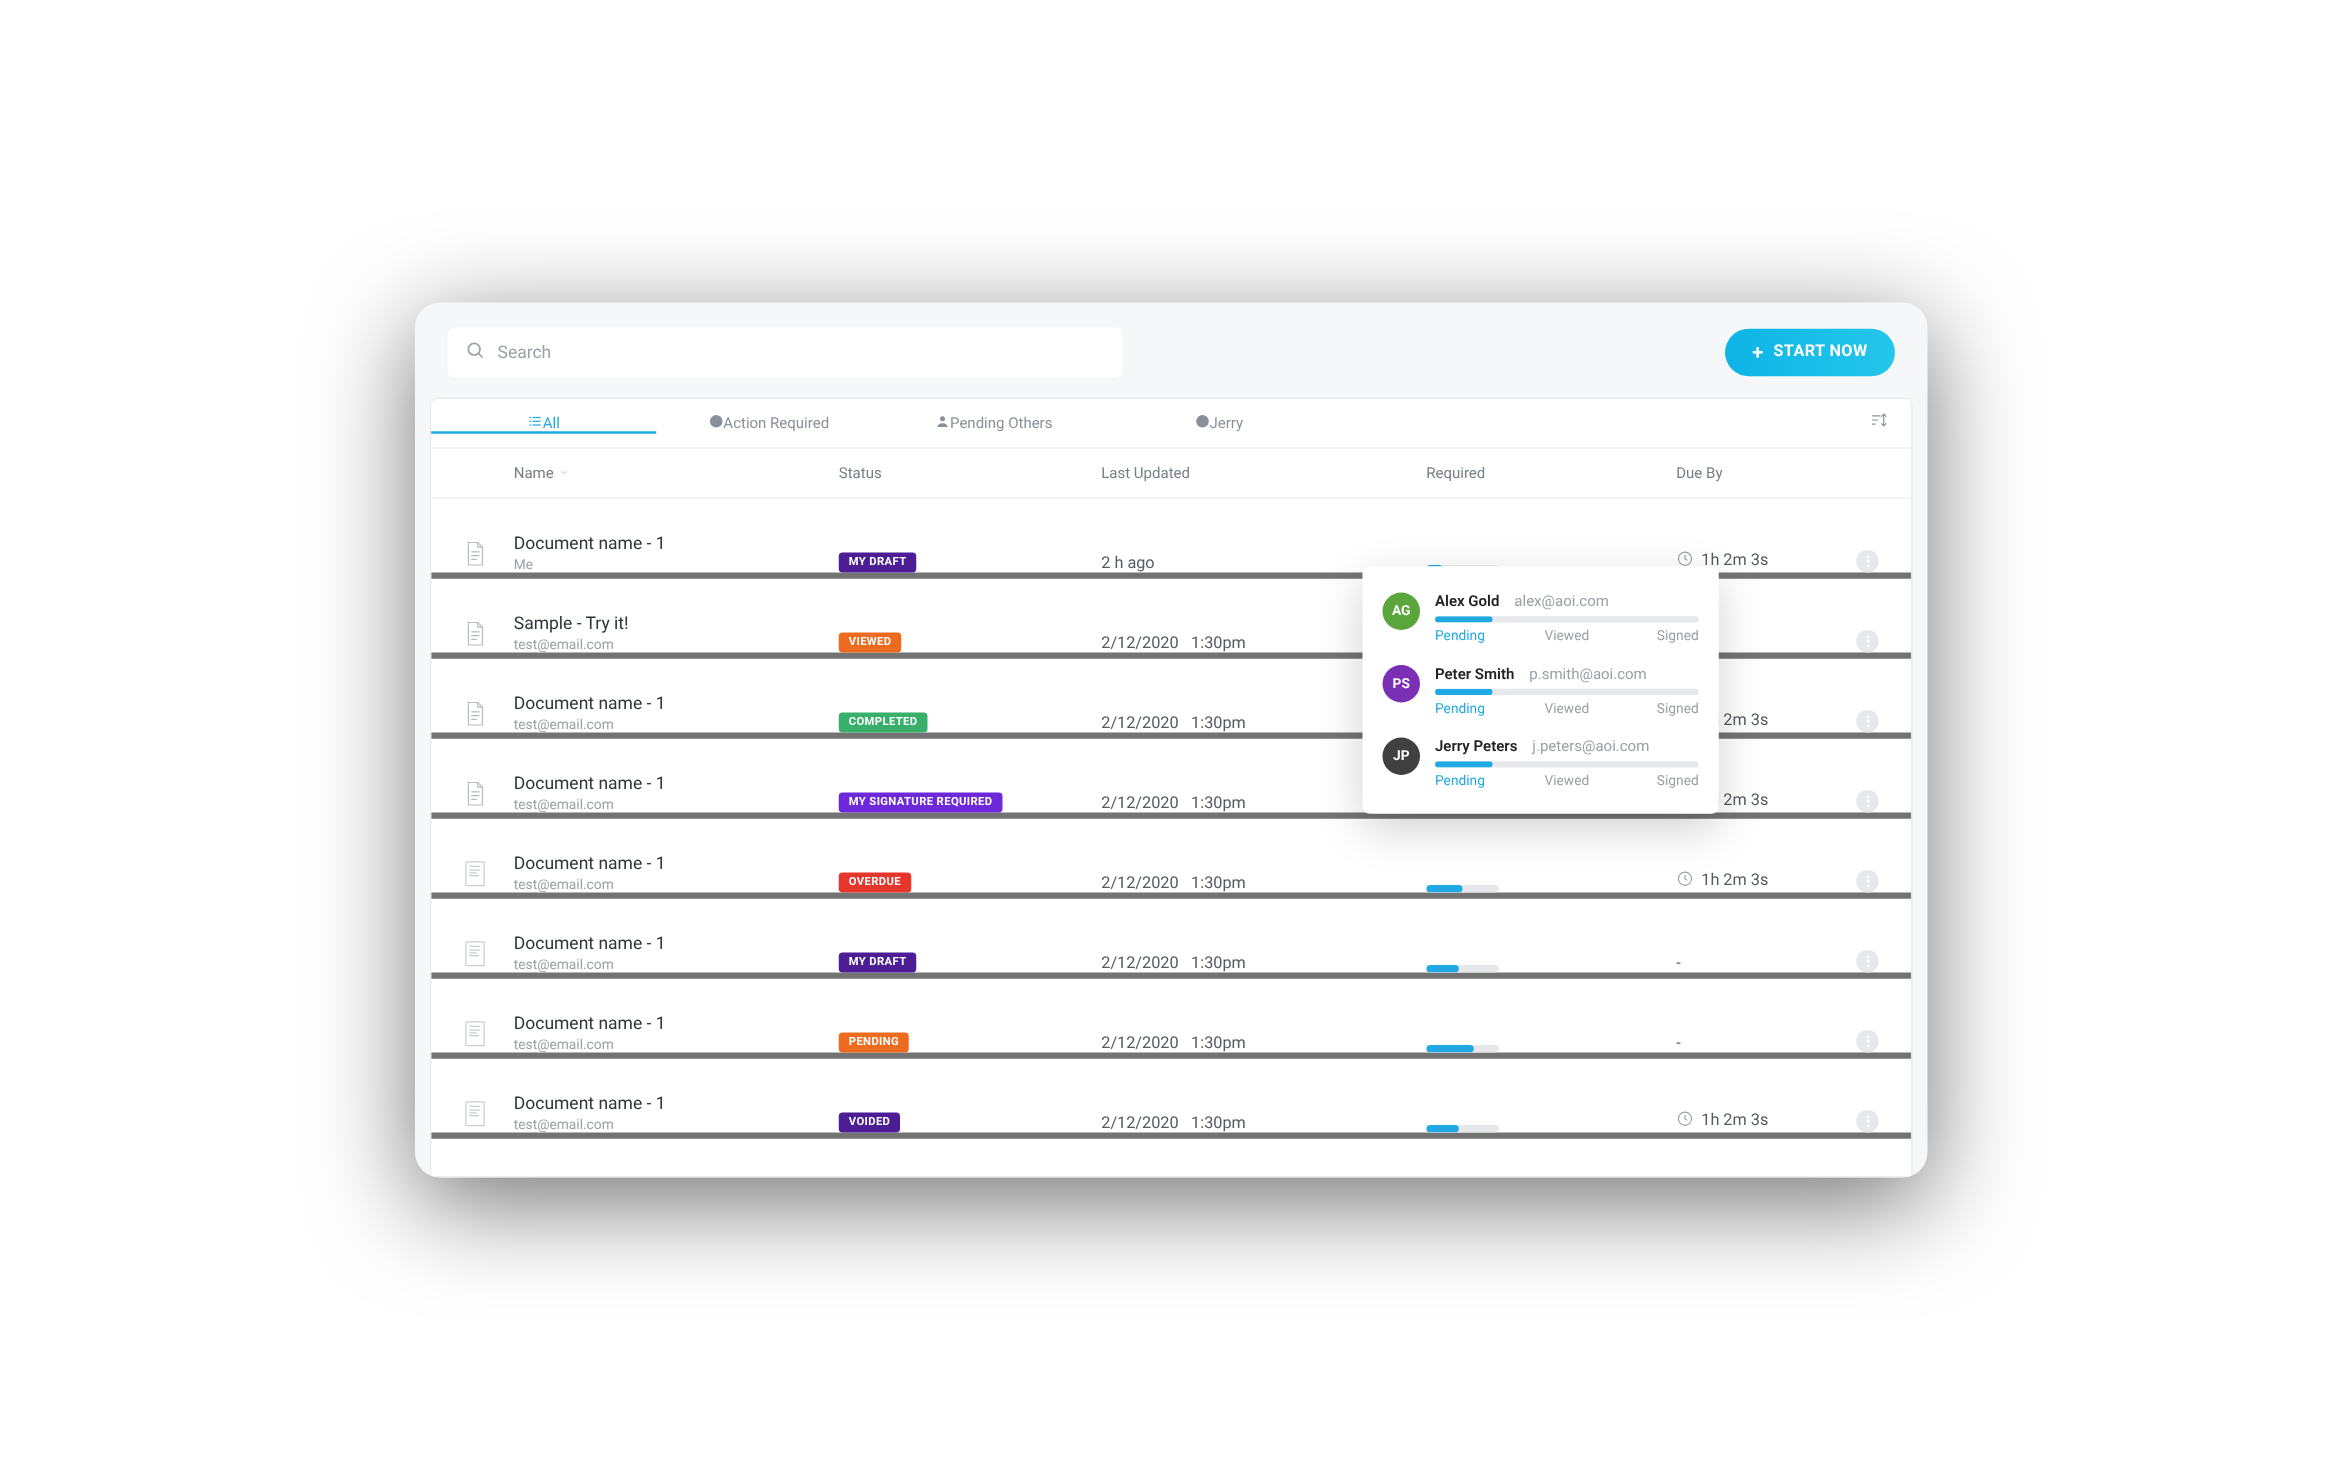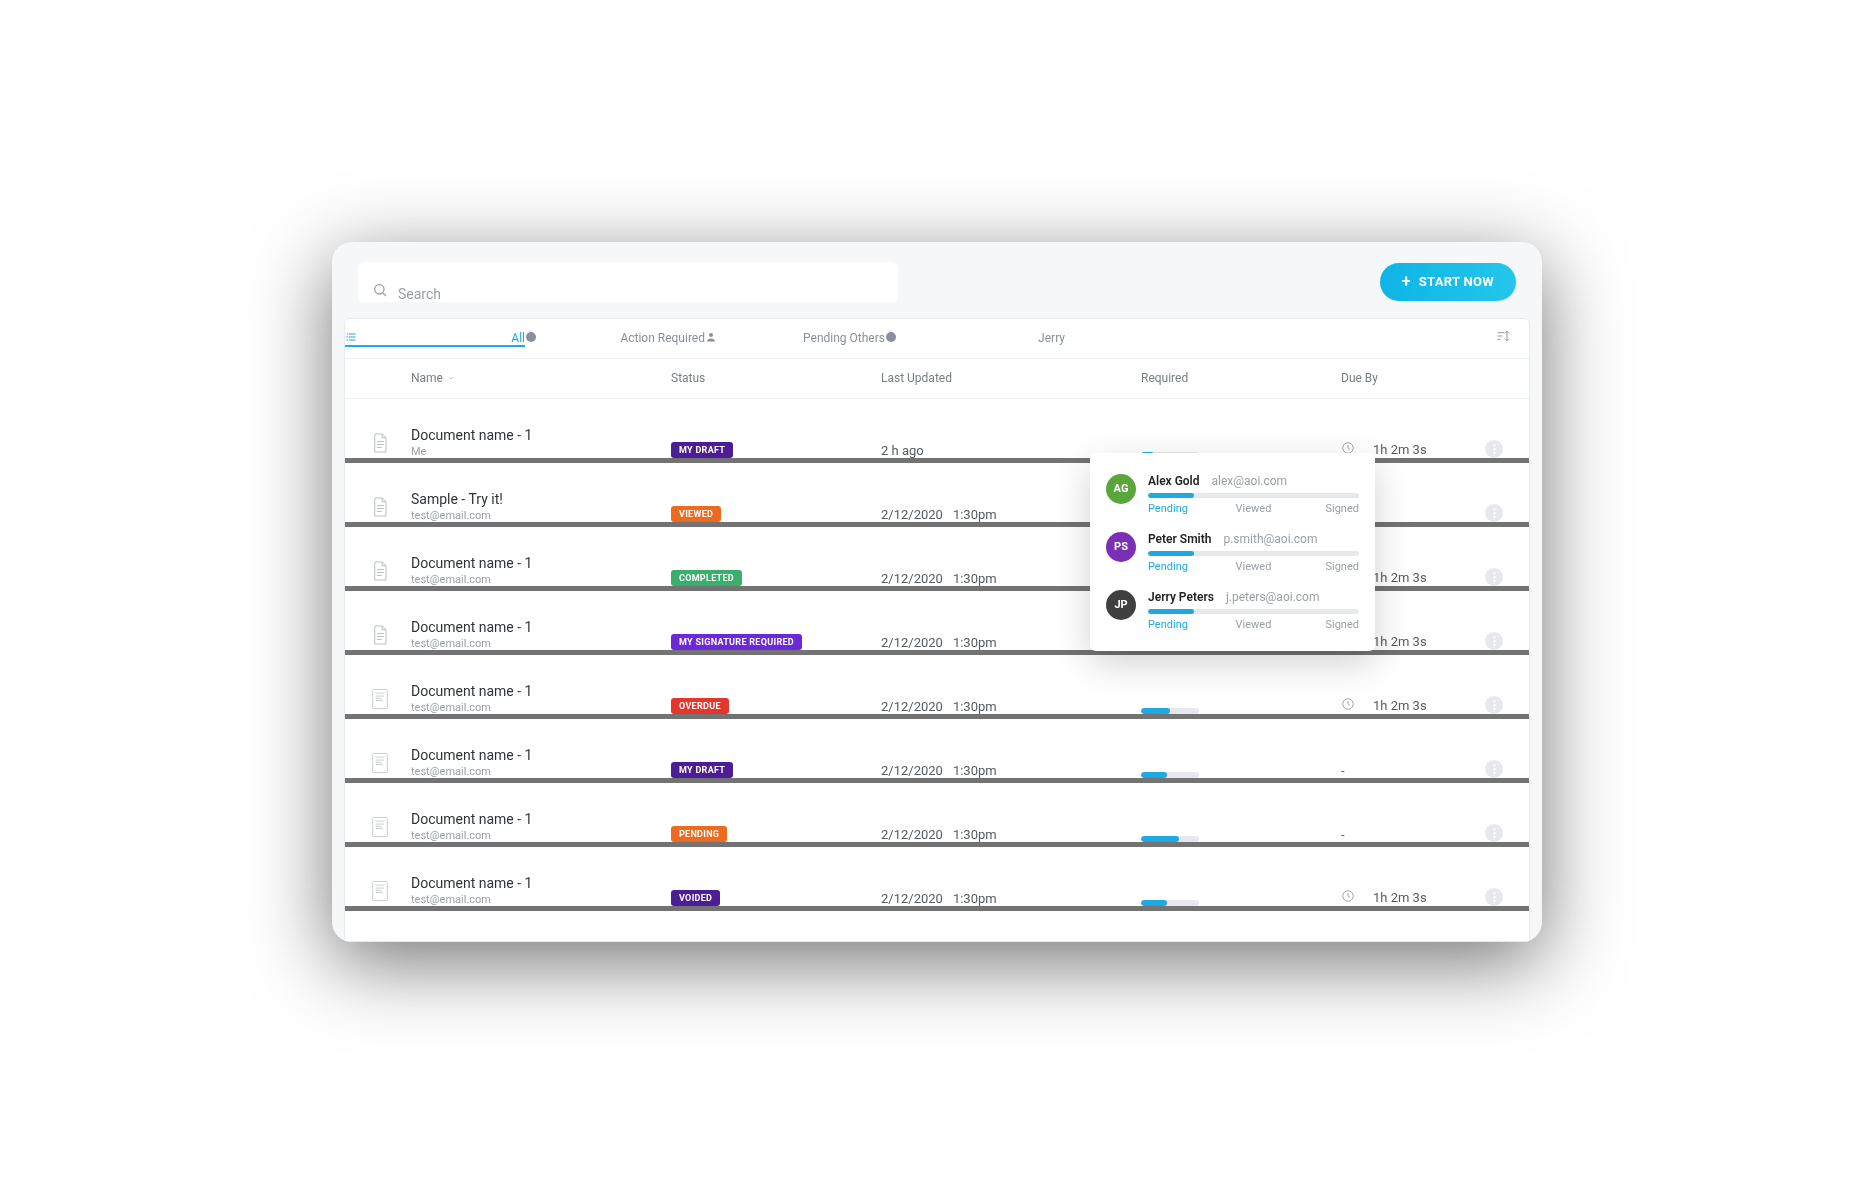--- a/index.html
+++ b/index.html
@@ -1,28 +1,28 @@
 <!DOCTYPE html>
 <html><head>
 <meta charset="utf-8">
 <style>
 *{box-sizing:border-box;margin:0;padding:0;font-family:-apple-system,BlinkMacSystemFont,"Segoe UI",Roboto,sans-serif}
 body{background:#fff;display:flex;align-items:center;justify-content:center;min-height:1183px}
 .card{width:1210px;height:700px;background:#f6f7f8;border-radius:20px;box-shadow:0 20px 80px rgba(0,0,0,.55);position:relative;overflow:hidden}
 .topbar{display:flex;align-items:center;padding:20px 26px 16px;gap:20px}
-.search{flex:0 0 540px;height:40px;background:#fff;border-radius:6px;display:flex;align-items:flex-end;padding:0 14px;color:#9aa0a6}
+.search{flex:0 0 540px;height:40px;background:#fff;border-radius:6px;display:flex;align-items:center;padding:0 14px;color:#9aa0a6}
 .search svg{width:16px;height:16px;stroke:#9aa0a6;fill:none;stroke-width:2}
 .search input{border:0;outline:0;margin-left:10px;font-size:14px;color:#333;flex:1;background:transparent}
 .search input::placeholder{color:#9aa0a6}
 .spacer{flex:1}
 .start{height:38px;padding:0 22px;border:0;border-radius:20px;background:linear-gradient(90deg,#0db4e6,#25c6ea);color:#fff;font-weight:700;font-size:13px;letter-spacing:.3px;display:flex;align-items:center;gap:8px;cursor:pointer}
 .start .plus{font-size:16px;font-weight:700}
 .panel{margin:0 12px;background:#fff;border:1px solid #e8eaed;border-radius:6px 6px 0 0;height:calc(100% - 76px)}
 .tabs{display:flex;align-items:center;height:40px;border-bottom:1px solid #eceef0;position:relative}
-.tab{flex:0 0 auto;width:180px;display:flex;align-items:center;justify-content:space-between;gap:0;font-size:12px;color:#8a9099;cursor:pointer}
+.tab{flex:0 0 auto;width:180px;display:flex;align-items:center;justify-content:center;gap:0;font-size:12px;color:#8a9099;cursor:pointer}
 .tab svg{width:12px;height:12px;fill:#8a9099}
 .tab.active{color:#1fa9e3}
 .tab.active svg{fill:#1fa9e3}
 .tab.active::after{content:"";position:absolute;bottom:-1px;left:0;width:180px;height:2px;background:#1fa9e3}
 .tab:first-child{position:relative}
 .sort{margin-left:auto;margin-right:18px;color:#8a9099;cursor:pointer}
 .sort svg{width:16px;height:16px;stroke:#8a9099;fill:none;stroke-width:1.4}
 .head{display:flex;align-items:center;height:40px;padding:0 26px;border-bottom:1px solid #eceef0;font-size:12px;color:#777e86}
 .col-icon{width:40px}
 .col-name{width:260px;display:flex;align-items:center;gap:4px}
@@ -45,21 +45,21 @@
 .b-completed{background:#38b06c}
 .b-sig{background:#6d28d9}
 .b-overdue{background:#e6352b}
 .b-pending{background:#ec6b1f}
 .b-voided{background:#4c1d95}
 .upd{width:260px;font-size:13px;color:#555b62}
 .upd .t{margin-left:10px;color:#555b62}
 .prog{width:200px}
 .bar{width:58px;height:6px;background:#e6e8eb;border-radius:3px;overflow:hidden}
 .bar i{display:block;height:100%;background:#1fa9e3;border-radius:3px}
-.due{flex:1;display:flex;align-items:center;gap:18px;font-size:13px;color:#555b62}
+.due{flex:1;display:flex;align-items:center;gap:6px;font-size:13px;color:#555b62}
 .due svg{width:14px;height:14px;fill:none;stroke:#9aa0a6;stroke-width:1.6}
 .more{width:30px;display:flex;justify-content:flex-end}
 .more span{width:18px;height:18px;border-radius:50%;background:#e6e8eb;display:flex;align-items:center;justify-content:center;color:#fff;cursor:pointer}
 .more span svg{width:3px;height:12px;fill:#fff}
 .pop{position:absolute;left:758px;top:211px;width:285px;background:#fff;border-radius:6px;box-shadow:0 12px 36px rgba(0,0,0,.18);padding:14px 16px 10px}
 .pp{display:flex;gap:12px;padding:7px 0 10px}
 .av{width:30px;height:30px;border-radius:50%;display:flex;align-items:center;justify-content:center;font-size:11px;font-weight:700;color:#fff;flex:0 0 30px}
 .av1{background:#5aa63d}.av2{background:#7a2fb5}.av3{background:#404040}
 .pinfo{flex:1;min-width:0}
 .pline1{display:flex;gap:12px;font-size:12px}

